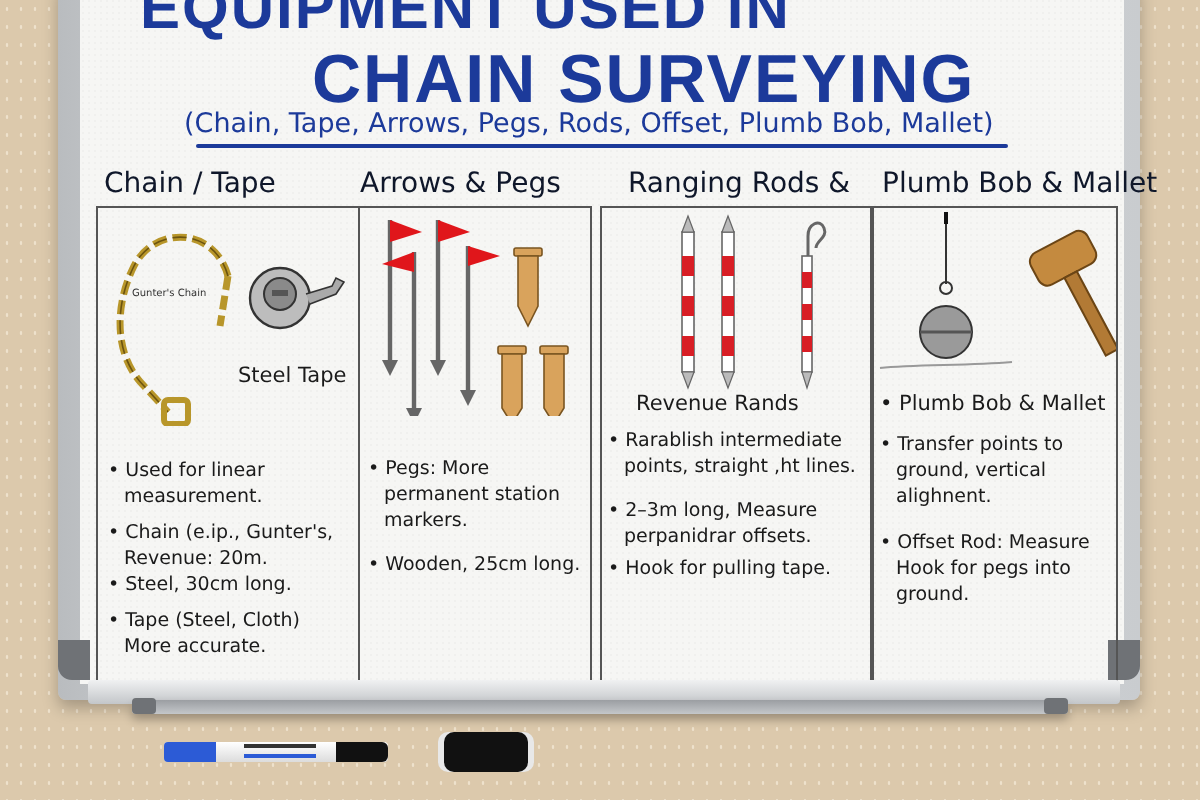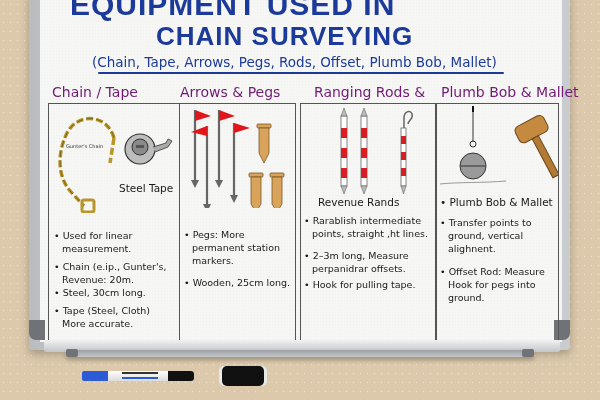--- a/index.html
+++ b/index.html
@@ -41,31 +41,31 @@
     border-radius:2px;
     box-shadow:0 3px 5px rgba(0,0,0,0.25);
   }
   .tray-end { position:absolute; top:349px; width:12px; height:8px; background:#6f7276; border-radius:2px; }
 
   .title1, .title2 {
     position:absolute; color:#1c3a9a; font-family:"Liberation Sans", sans-serif; font-weight:bold;
     letter-spacing:1px; white-space:nowrap;
   }
   .title1 { left:70px; top:-12px; font-size:30px; }
-  .title2 { left:156px; top:21px; font-size:26px; }
+  .title2 { left:156px; top:21px; font-size:34px; }
   .subtitle {
     position:absolute; left:92px; top:54px; font-size:13.5px; color:#1c3a9a;
     font-family:"DejaVu Sans", sans-serif; white-space:nowrap;
   }
   .sub-underline {
     position:absolute; left:98px; top:72px; width:406px; height:2px; background:#1c3a9a; border-radius:1px;
   }
 
   .col-head {
-    position:absolute; top:84px; font-size:14px; color:#701a75; white-space:nowrap;
+    position:absolute; top:84px; font-size:14px; color:#0f172a; white-space:nowrap;
     font-family:"DejaVu Sans", sans-serif;
   }
   .cell {
     position:absolute; top:103px; height:240px; border:1px solid #555; border-bottom:none;
   }
   .bullets { position:absolute; font-size:9.5px; line-height:13px; color:#1a1a1a; }
   .bullets .b { margin-bottom:5px; padding-left:8px; text-indent:-8px; }
   .label-sm { position:absolute; font-size:10.5px; color:#1a1a1a; white-space:nowrap; }
 
   .marker {

